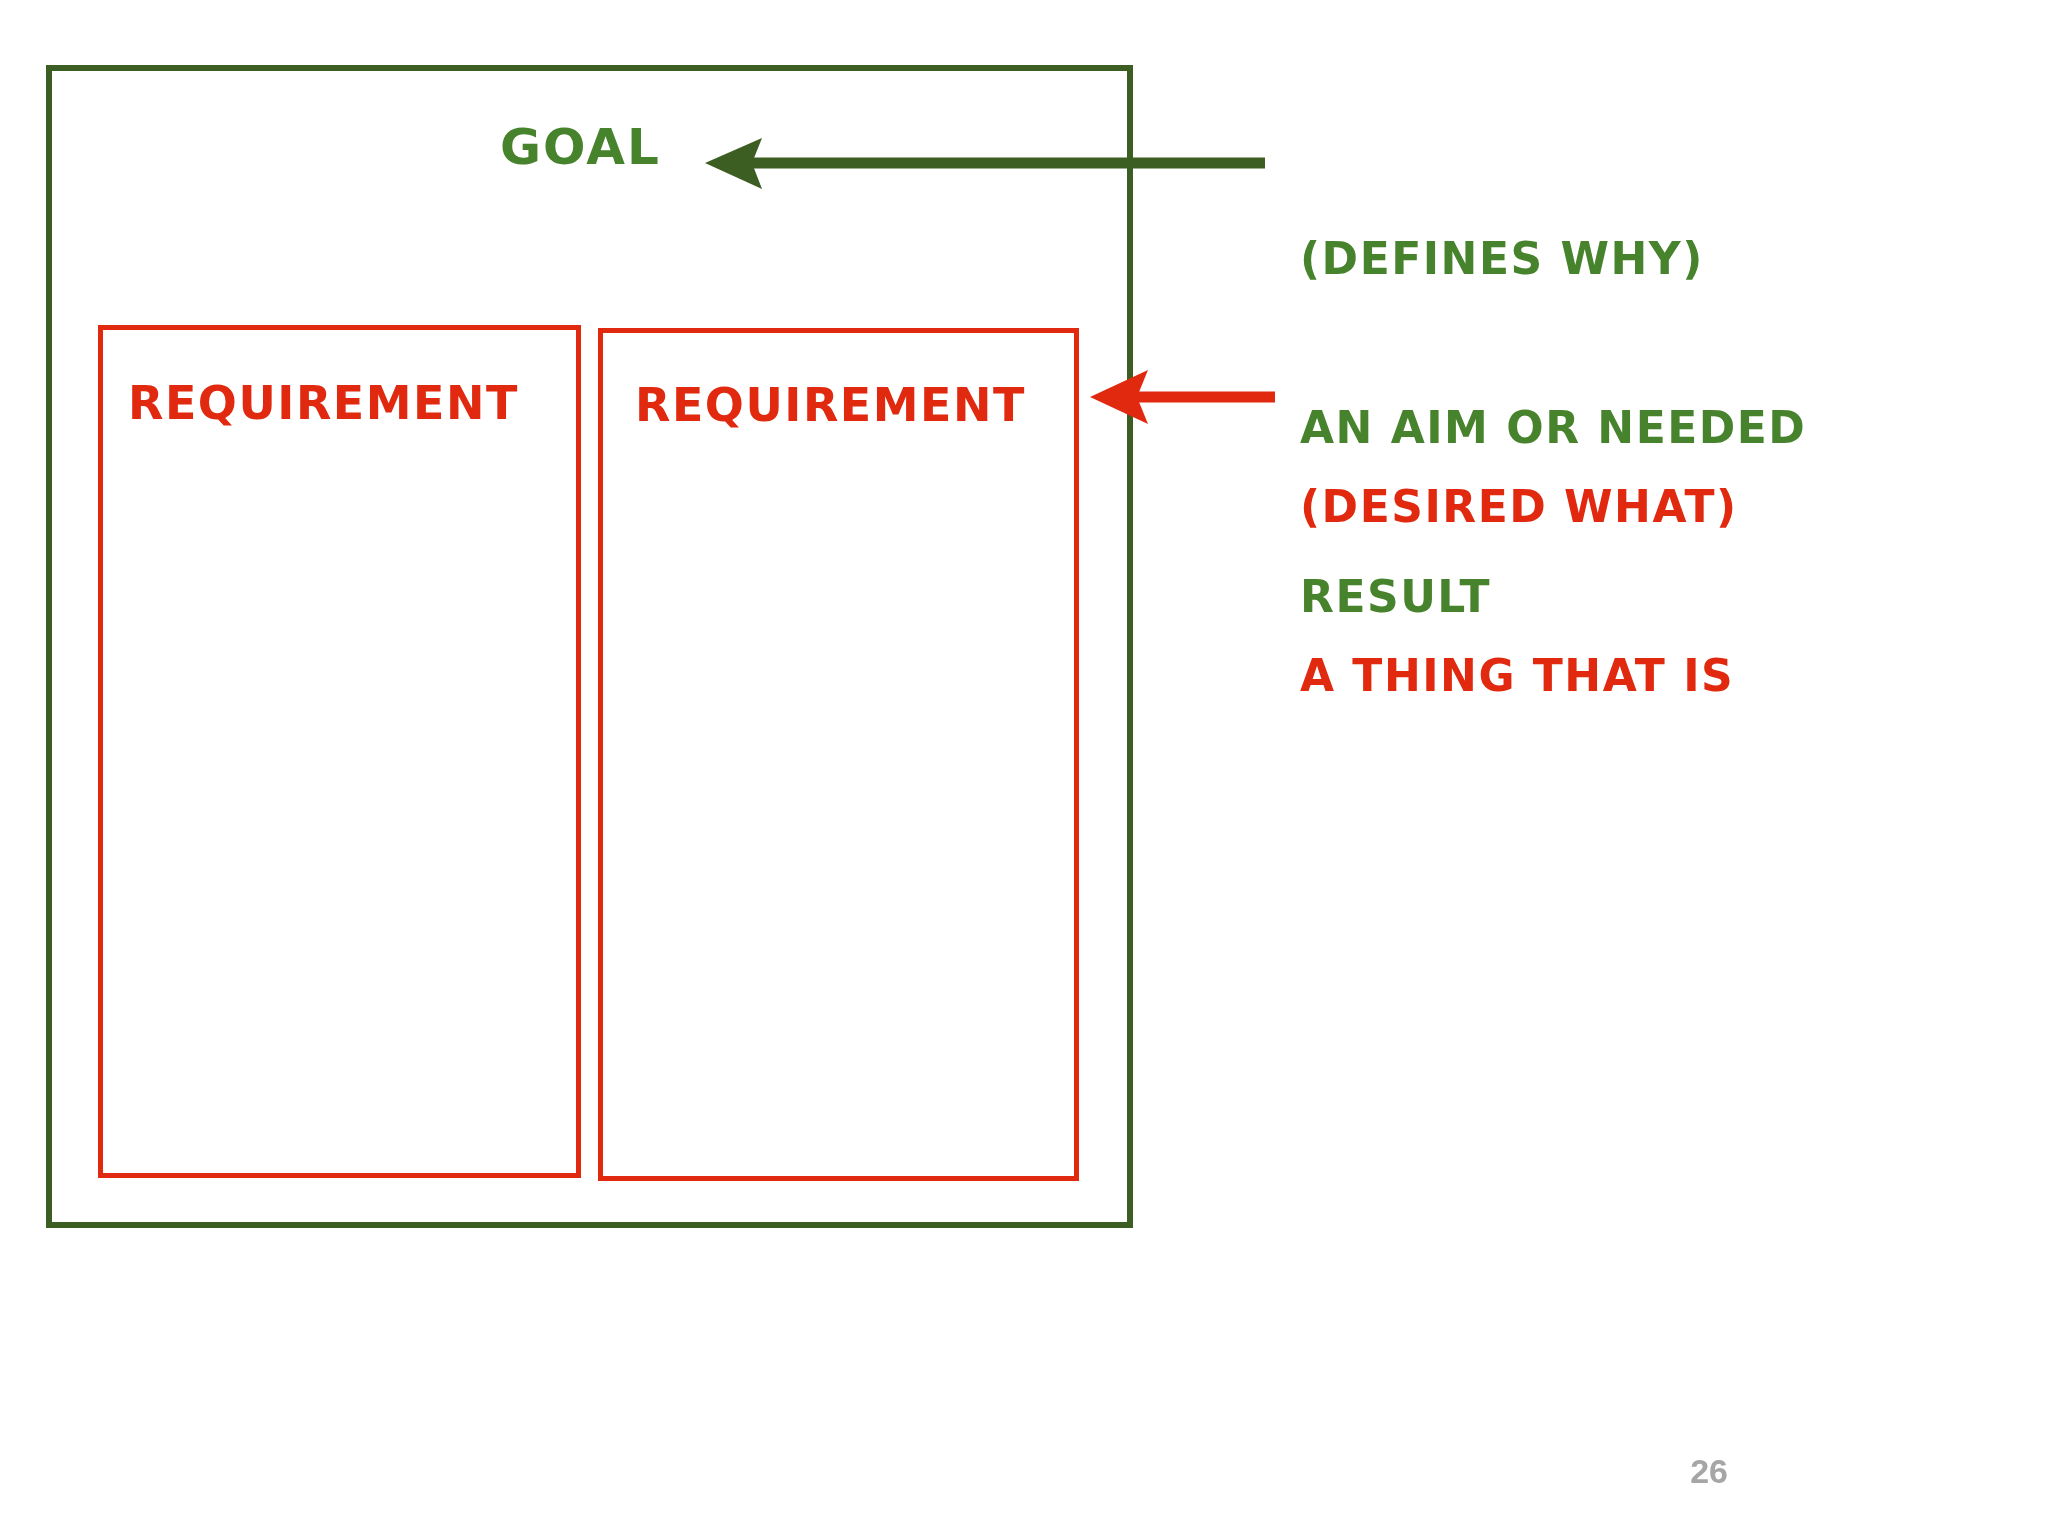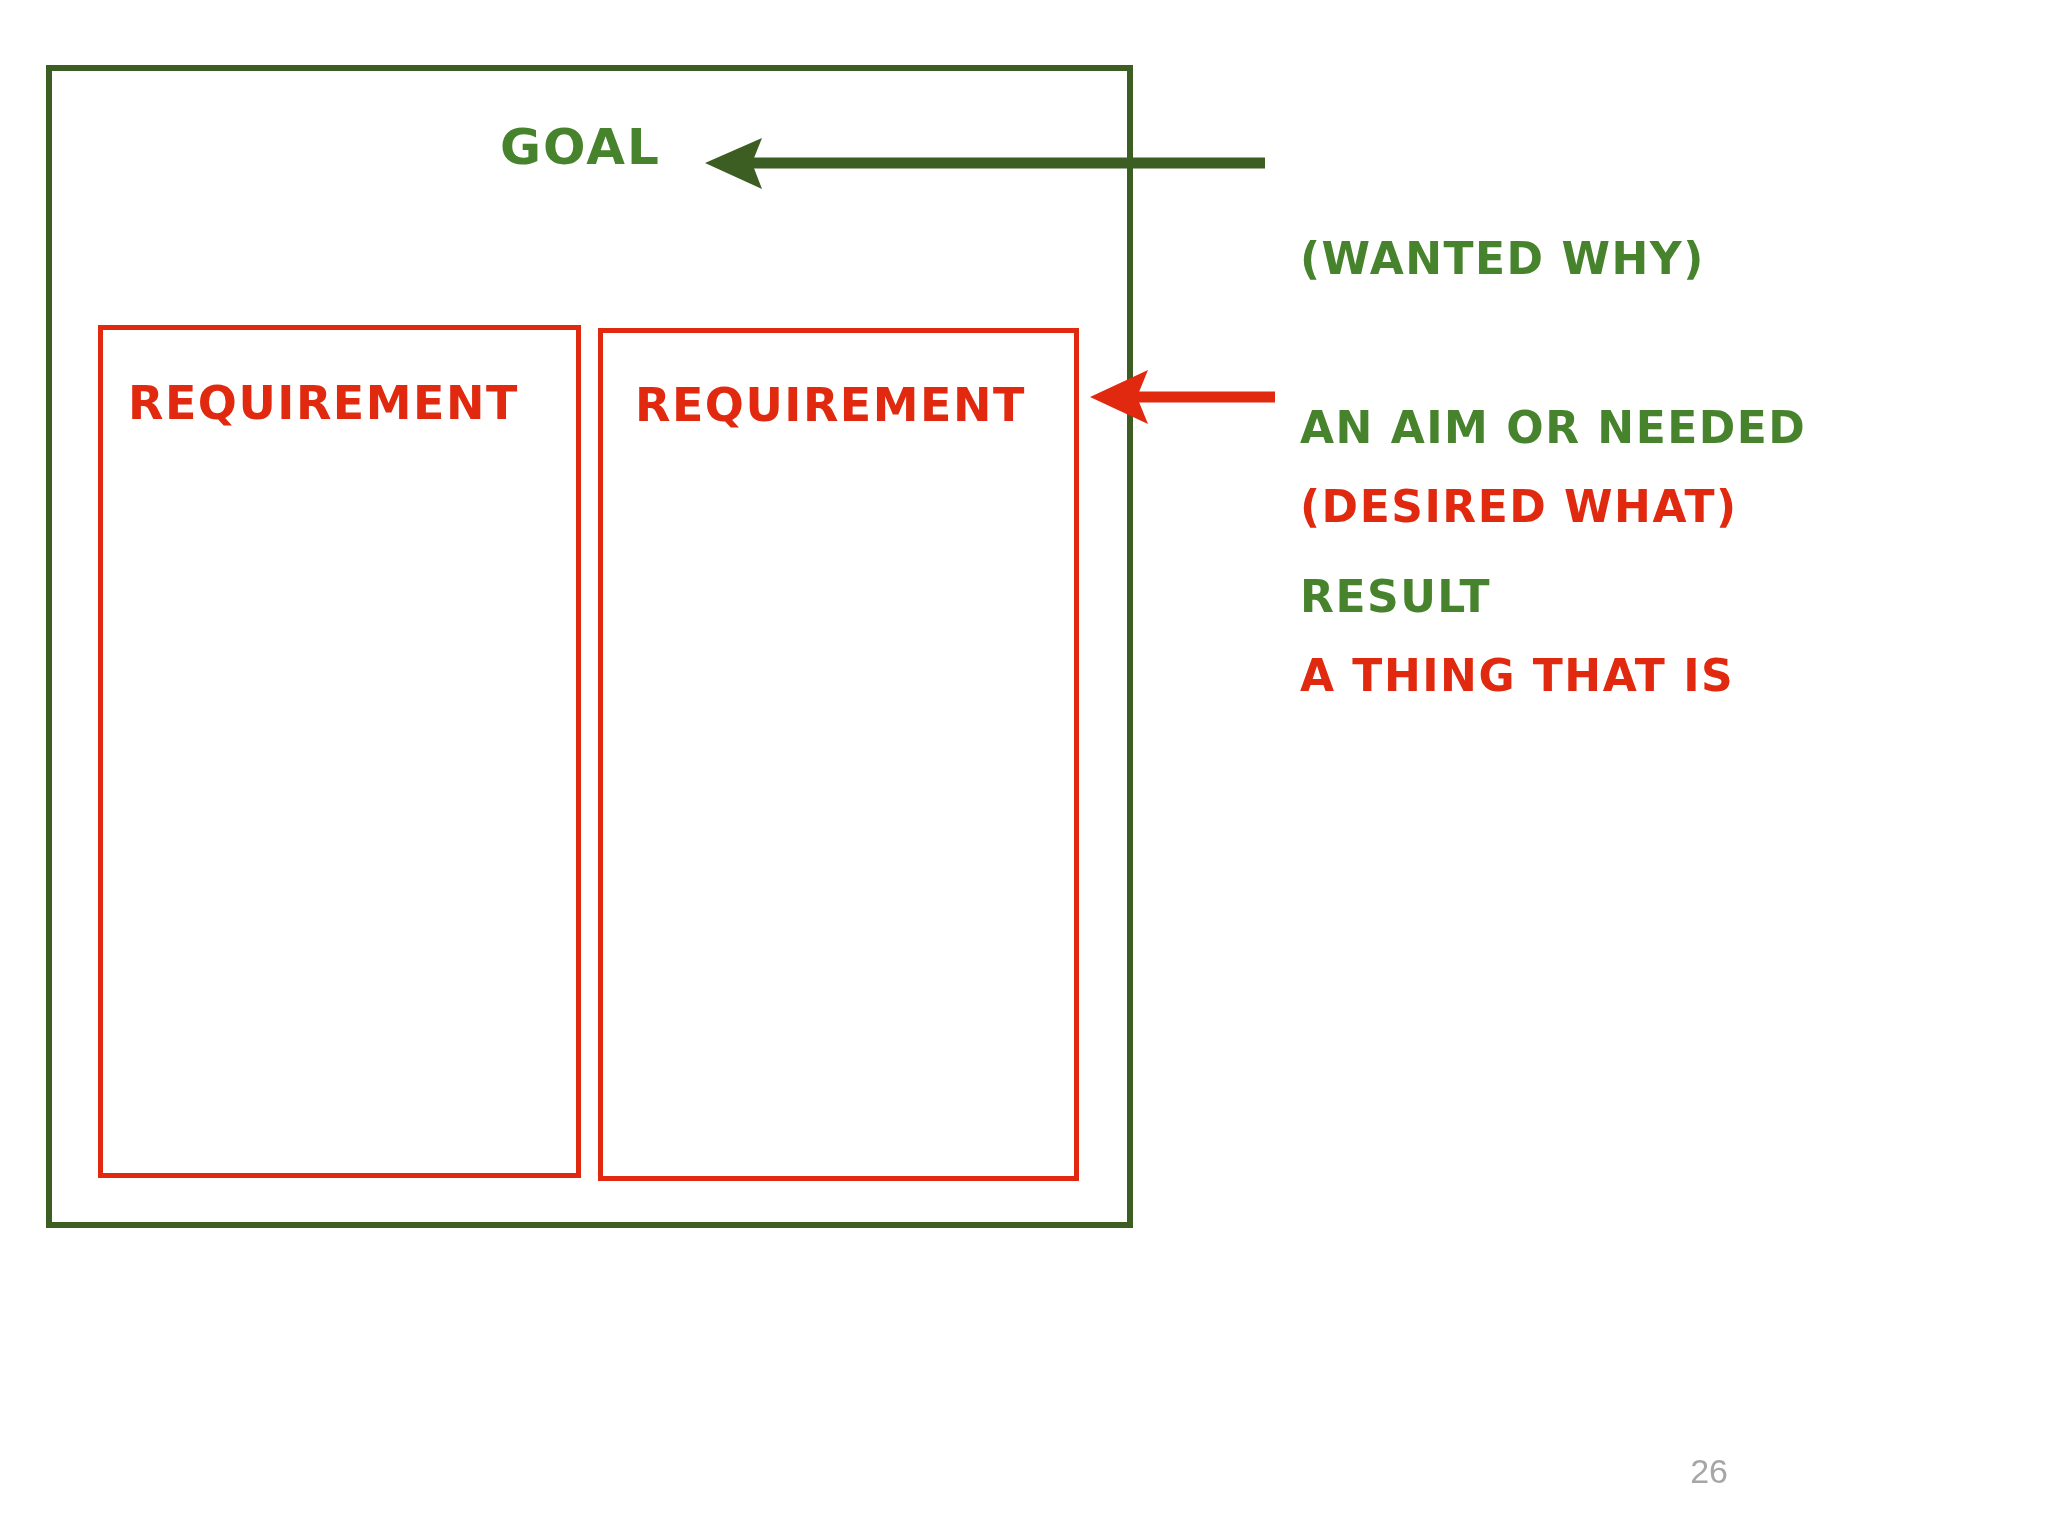--- a/index.html
+++ b/index.html
@@ -113,21 +113,21 @@
   }
   .annot .line { display: block; }
 
   
   .page-number {
     position: absolute;
     right: 60px;
     bottom: 48px;
     font-family: "Liberation Sans", sans-serif;
     font-size: 34px;
-    font-weight: 400;
+    font-weight: 700;
     color: #A6A6A6;
     line-height: 1;
   }
 </style>
 </head>
 <body>
 
 <div id="slide">
 
   <div class="goal-box"></div>
@@ -147,21 +147,21 @@
       <polygon points="705,163 762,138 752,163 762,189" fill="#3D5E22"></polygon>
     </g>
 
     <g>
       <line x1="1275" y1="397" x2="1128" y2="397" stroke="#E0290E" stroke-width="11" stroke-linecap="butt"></line>
       <polygon points="1090,397 1148,370 1137,397 1148,424" fill="#E0290E"></polygon>
     </g>
   </svg>
 
   <div class="annot annot-green">
-    <span class="line">(WANTED WHY)</span>
+    <span class="line">(DEFINES WHY)</span>
     <span class="line">AN AIM OR NEEDED</span>
     <span class="line">RESULT</span>
   </div>
 
   <div class="annot annot-red">
     <span class="line">(DESIRED WHAT)</span>
     <span class="line">A THING THAT IS</span>
   </div>
 
   <div class="page-number">26</div>

